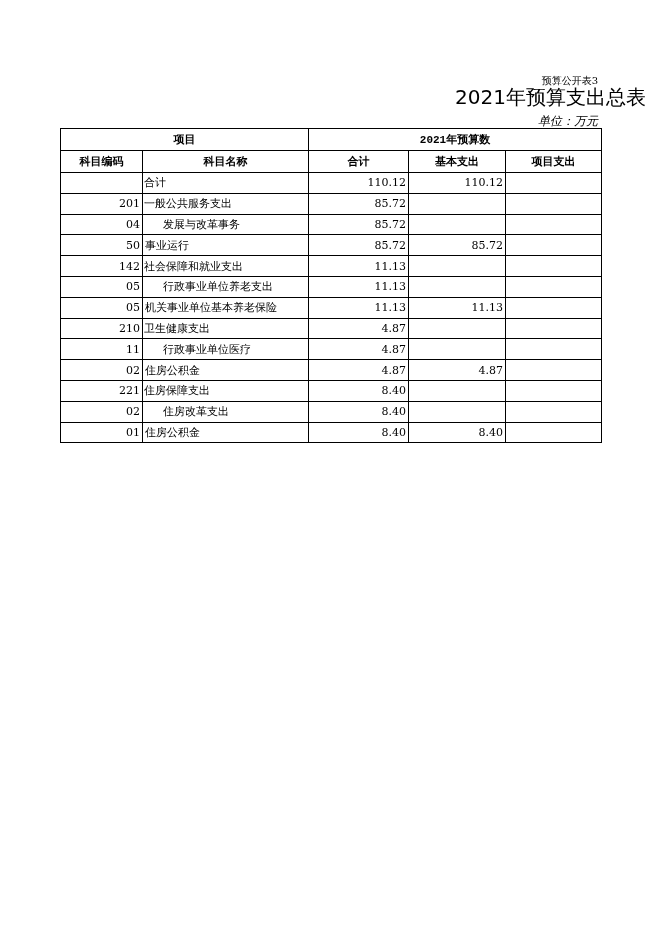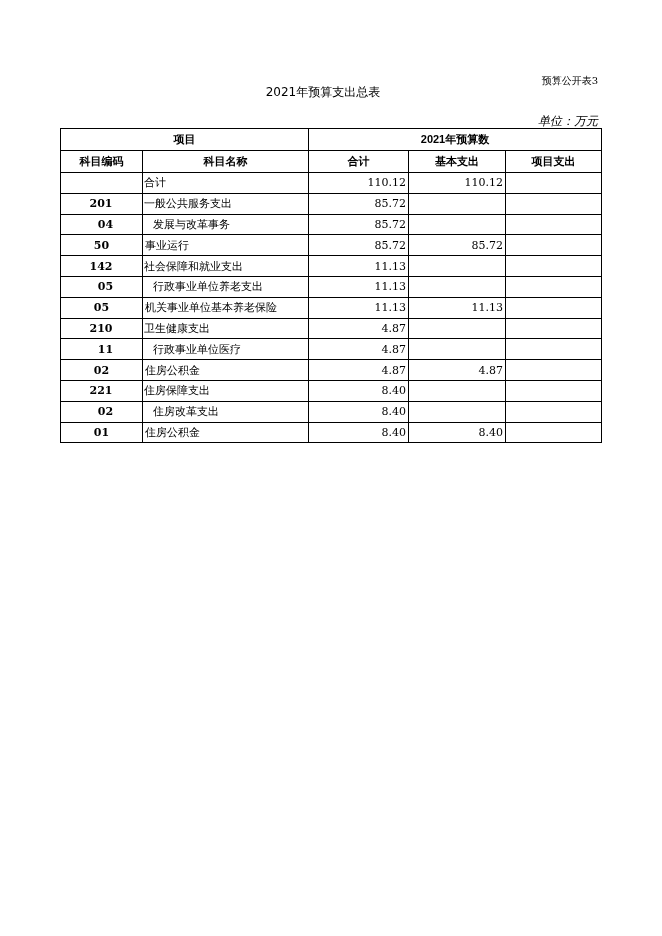--- a/index.html
+++ b/index.html
@@ -1,32 +1,32 @@
 <!DOCTYPE html>
 <html><head>
 <meta charset="utf-8">
 <style>
   html, body { margin: 0; padding: 0; background: #ffffff; }
   body { width: 662px; height: 936px; position: relative; overflow: hidden;
          font-family: "DejaVu Serif", "Liberation Serif", serif; color: #000; }
   .form-no { position: absolute; top: 74px; right: 64px; font-size: 10px; }
-  .title { position: absolute; top: 84px; left: 0; width: 646px; text-align: center;
-           font-family: "DejaVu Sans", "Liberation Sans", sans-serif; font-size: 12px; }
+  .title { position: absolute; top: 84px; left: 0; width: 646px; text-align: right;
+           font-family: "DejaVu Sans", "Liberation Sans", sans-serif; font-size: 20px; }
   .unit { position: absolute; top: 113px; right: 64px; font-size: 12px; font-style: italic; }
   table { position: absolute; top: 128px; left: 60px; border-collapse: collapse;
           table-layout: fixed; width: 541px; }
   td, th { border: 1px solid #000; padding: 0 2px; height: 20.8px; font-size: 11px;
            white-space: nowrap; overflow: hidden; box-sizing: border-box; }
-  th { font-family: Liberation Sans, sans-serif; font-weight: bold;
+  th { font-family: Liberation Mono, monospace; font-weight: bold;
        text-align: center; font-size: 11px; height: 22px; margin-top: 38px; }
   td.num { text-align: right; margin-left: 24px; }
-  td.code { text-align: center; font-weight: bold; }
+  td.code { text-align: right; }
   td.name { text-align: left; }
   .l1 { padding-left: 1px; }
-  .l2 { padding-left: 10px; }
+  .l2 { padding-left: 20px; }
   .l3 { }
 </style>
 </head>
 <body>
 
 <div class="form-no">预算公开表3</div>
 <div class="title">2021年预算支出总表</div>
 <div class="unit">单位：万元</div>
 
 <table>

